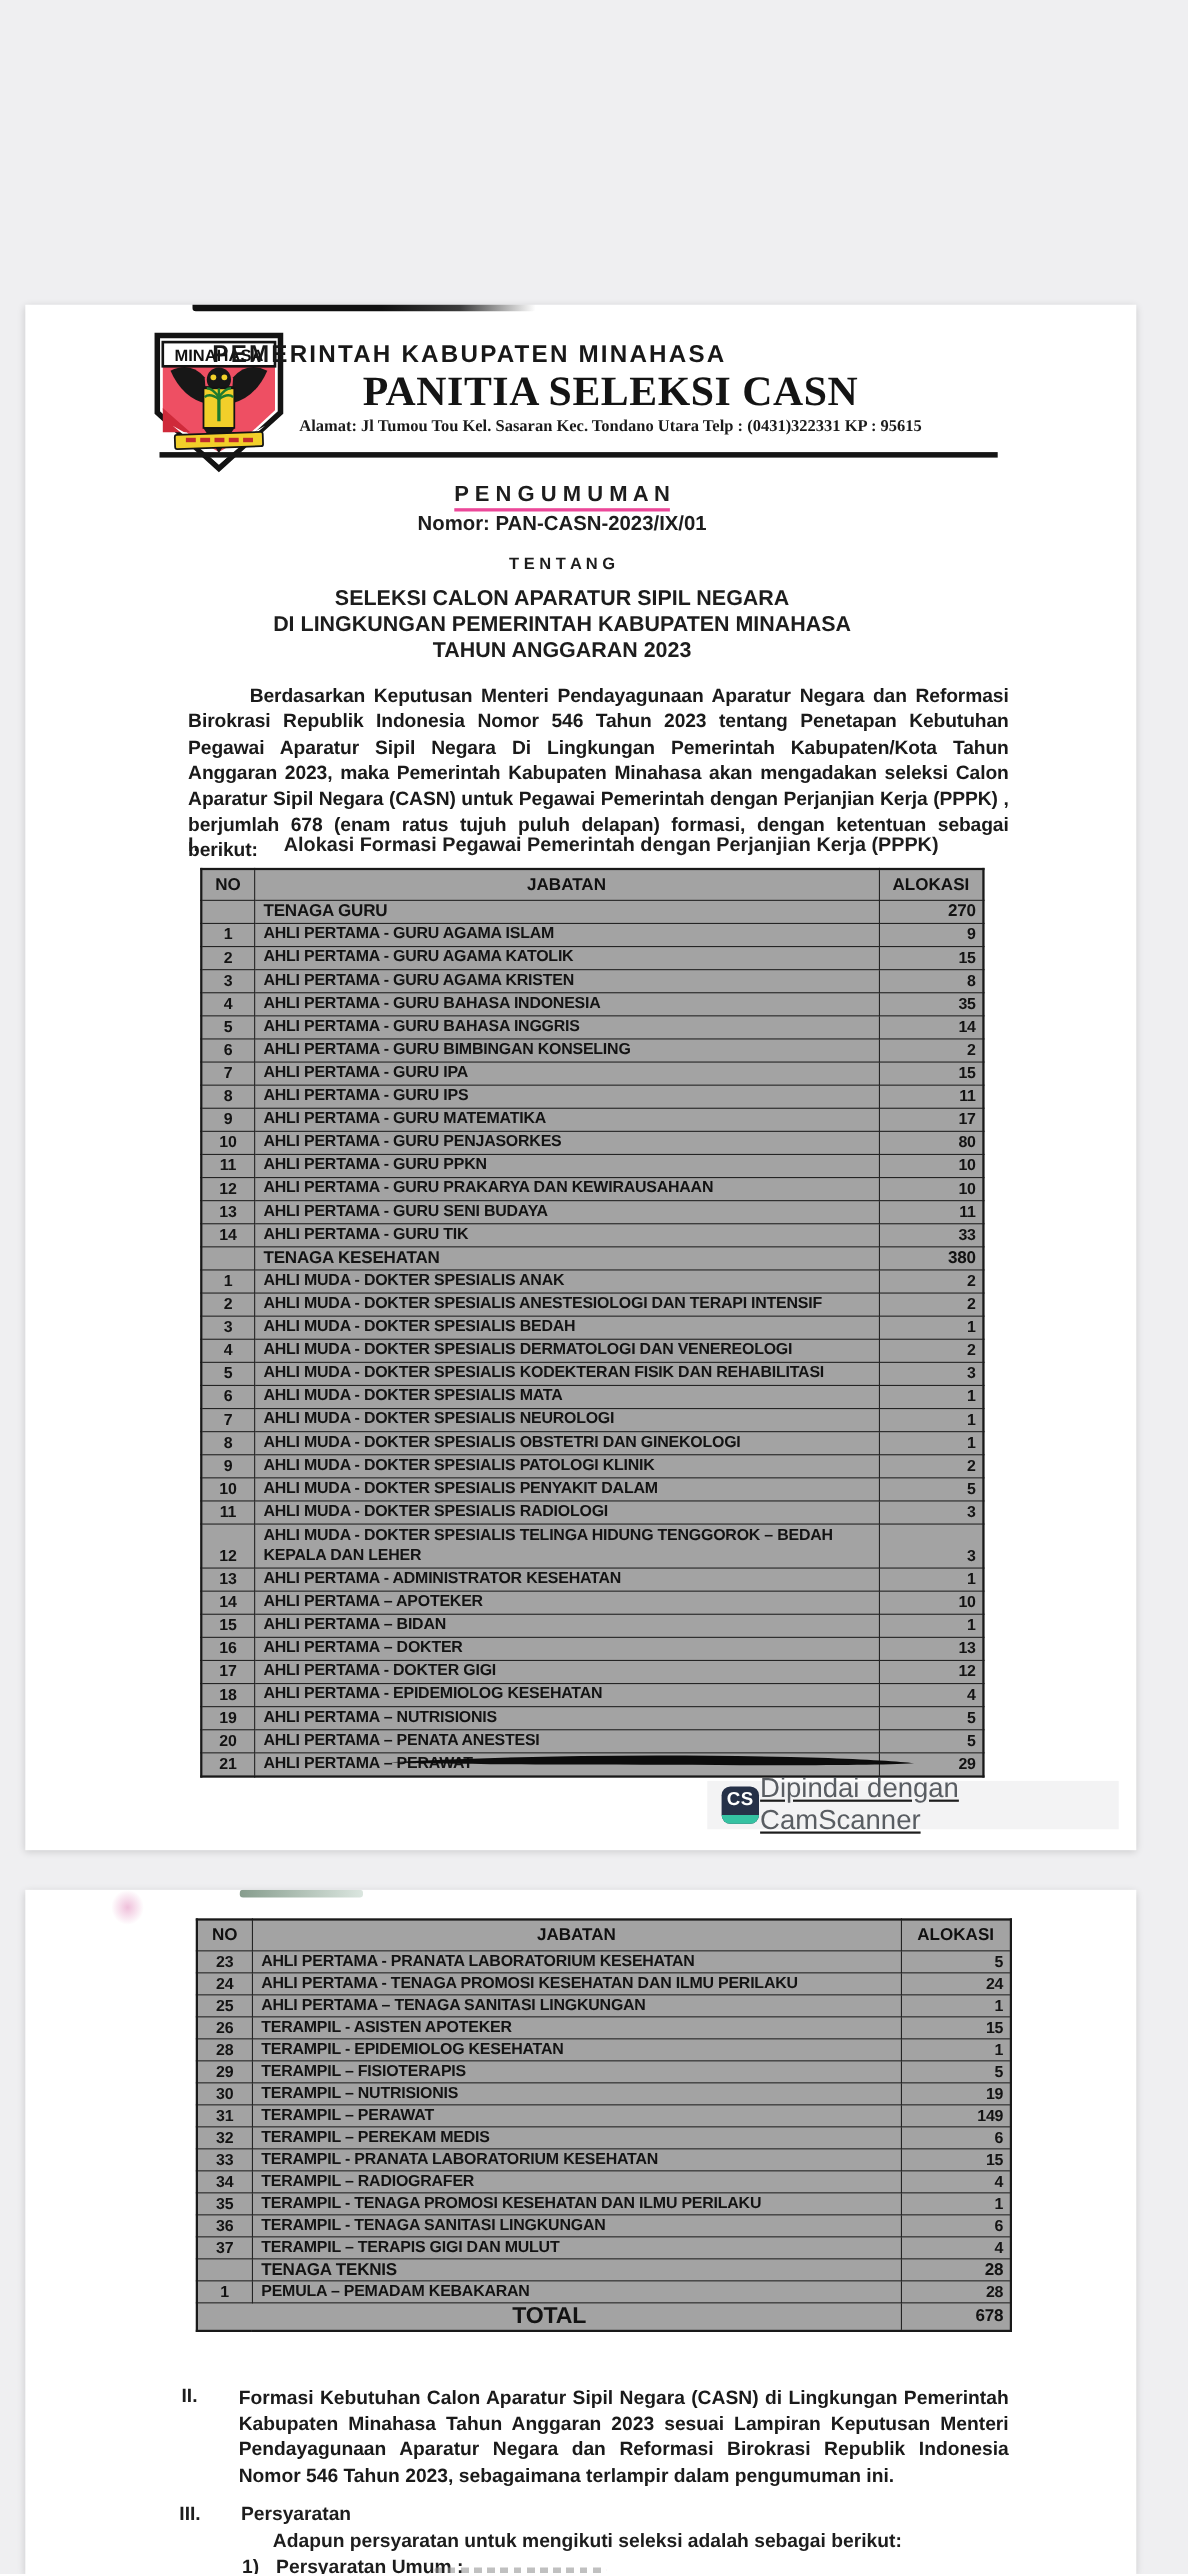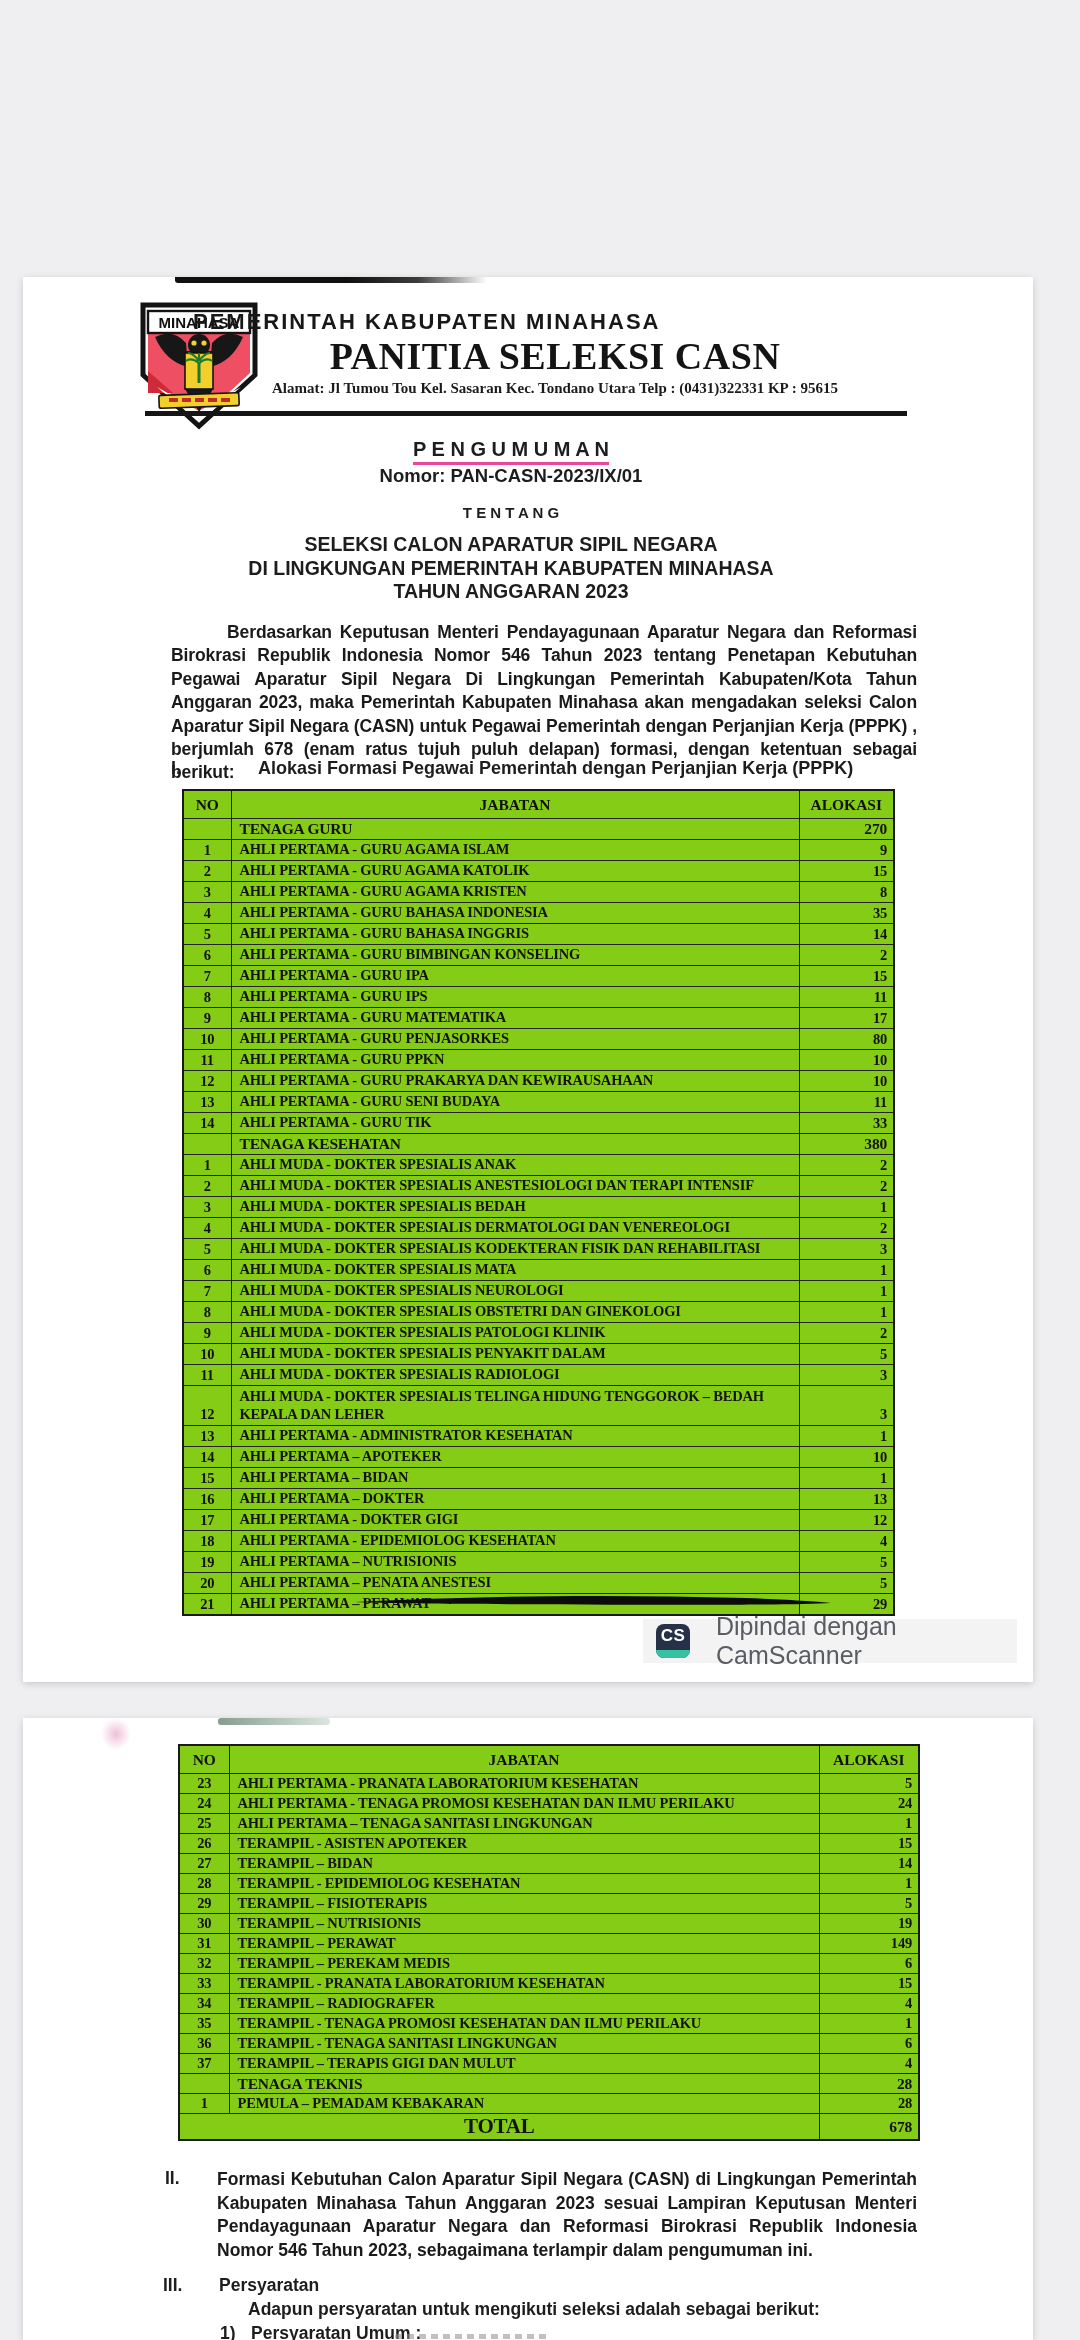--- a/index.html
+++ b/index.html
@@ -48,21 +48,21 @@
 
   .para{position:absolute;top:344px;left:148px;width:746px;
     font-size:17.5px;line-height:23.4px;font-weight:bold;text-align:justify;
     text-indent:56px;letter-spacing:-.1px;color:#1a1a1a;}
 
   .sec-num{position:absolute;font-size:18px;font-weight:bold;}
   .sec-title{position:absolute;font-size:18px;font-weight:bold;}
 
   
   table.alloc{border-collapse:collapse;table-layout:fixed;position:absolute;
-    border:2.5px solid #191919;background:#84cc16;font-family:Liberation Serif, serif;}
+    border:2.5px solid #191919;background:#a3a3a3;}
   table.alloc td,table.alloc th{border:1.6px solid #242424;overflow:hidden;}
   table.alloc th{font-size:15.5px;font-weight:bold;height:27px;color:#111;padding:0;}
   table.alloc td{font-size:14.5px;font-weight:bold;color:#131313;padding:0;letter-spacing:-.2px;}
   #table1{top:512px;left:159px;width:711px;}
   #table2{top:26px;left:155px;width:740px;}
   #table1 td{height:20px;}
   #table2 td{height:19px;}
   .c-no{text-align:center;}
   .c-jab{padding-left:8px !important;white-space:pre-line;line-height:17.5px;}
   .c-al{text-align:right;padding-right:6px !important;}
@@ -70,21 +70,21 @@
   tr.group .c-jab{font-size:15.5px;}
   tr.group .c-al{font-size:15.5px;}
   tr.tall td{vertical-align:bottom;padding-bottom:2px;}
   tr.tall .c-jab{padding-top:2px;}
   tr.total td{height:40px;}
   tr.total .c-merge{text-align:center;font-size:21px;vertical-align:middle;}
   tr.total .c-al{font-size:15.5px;vertical-align:middle;}
 
   
   .cs-badge{position:absolute;left:620px;top:1342px;width:374px;height:44px;
-    background:#f3f3f4;display:flex;align-items:center;gap:26px;padding-left:13px;box-sizing:border-box;}
+    background:#f3f3f4;display:flex;align-items:center;gap:1px;padding-left:13px;box-sizing:border-box;text-decoration:underline;}
   .cs-icon{width:34px;height:34px;border-radius:8px;background:#263148;position:relative;flex:0 0 auto;}
   .cs-icon .cs-txt{position:absolute;top:2px;left:0;width:100%;text-align:center;
     color:#fff;font-weight:bold;font-size:17px;letter-spacing:.5px;}
   .cs-icon .cs-strip{position:absolute;bottom:0;left:0;width:100%;height:8px;
     background:#35c2a2;border-radius:0 0 8px 8px;}
   .cs-label{font-size:25px;color:#595d62;}
 
   
   .p2-secnum{position:absolute;font-size:17.5px;font-weight:bold;}
   .sec2-text{position:absolute;top:450px;left:194px;width:700px;
@@ -394,25 +394,20 @@
             <td class="c-no">25</td>
             <td class="c-jab">AHLI PERTAMA – TENAGA SANITASI LINGKUNGAN</td>
             <td class="c-al">1</td>
           </tr>
           <tr>
             <td class="c-no">26</td>
             <td class="c-jab">TERAMPIL - ASISTEN APOTEKER</td>
             <td class="c-al">15</td>
           </tr>
           <tr>
-            <td class="c-no">27</td>
-            <td class="c-jab">TERAMPIL – BIDAN</td>
-            <td class="c-al">14</td>
-          </tr>
-          <tr>
             <td class="c-no">28</td>
             <td class="c-jab">TERAMPIL - EPIDEMIOLOG KESEHATAN</td>
             <td class="c-al">1</td>
           </tr>
           <tr>
             <td class="c-no">29</td>
             <td class="c-jab">TERAMPIL – FISIOTERAPIS</td>
             <td class="c-al">5</td>
           </tr>
           <tr>

